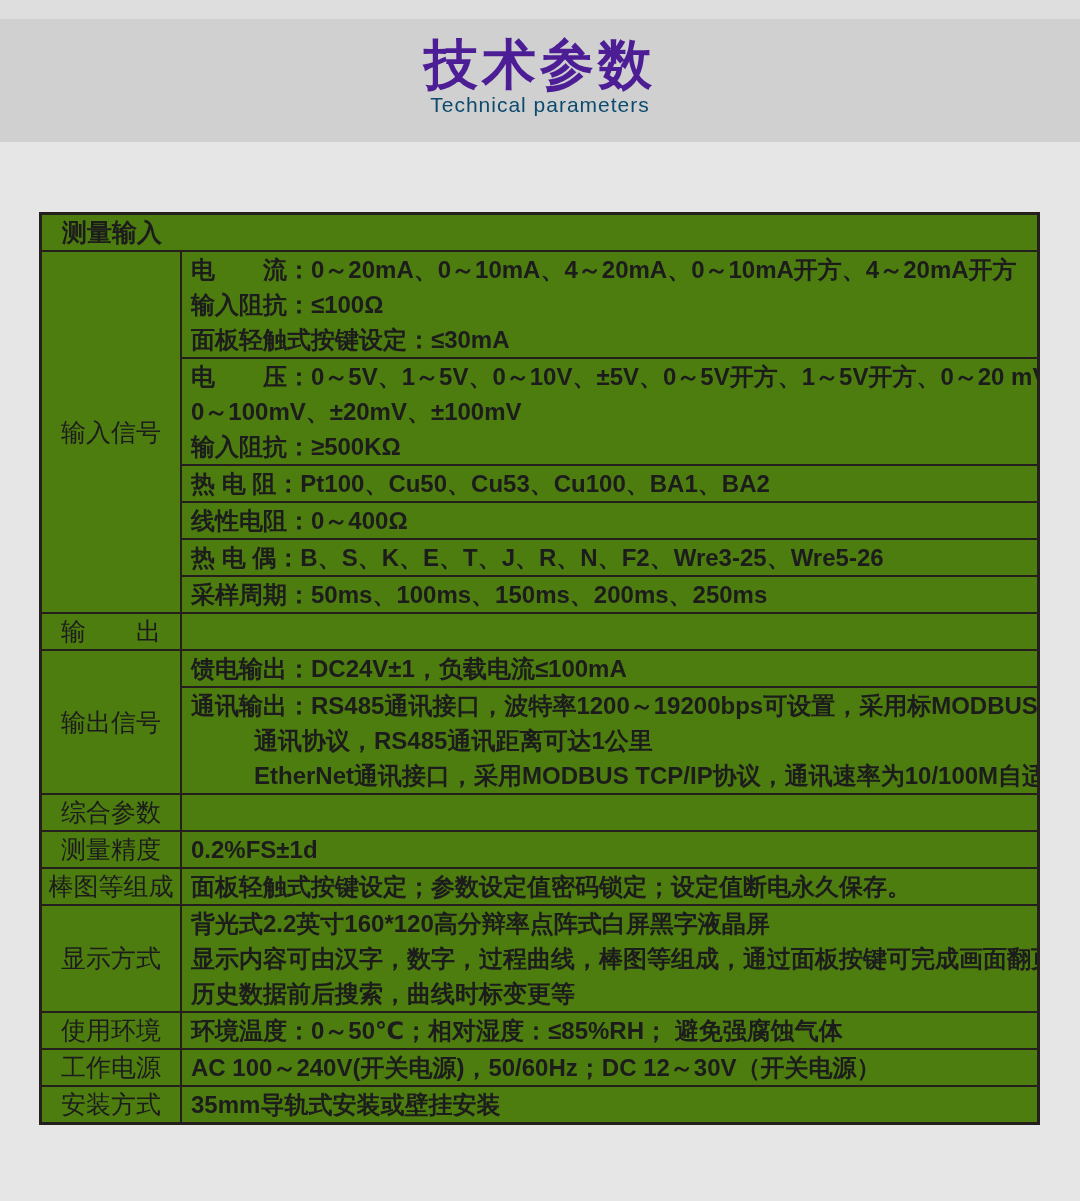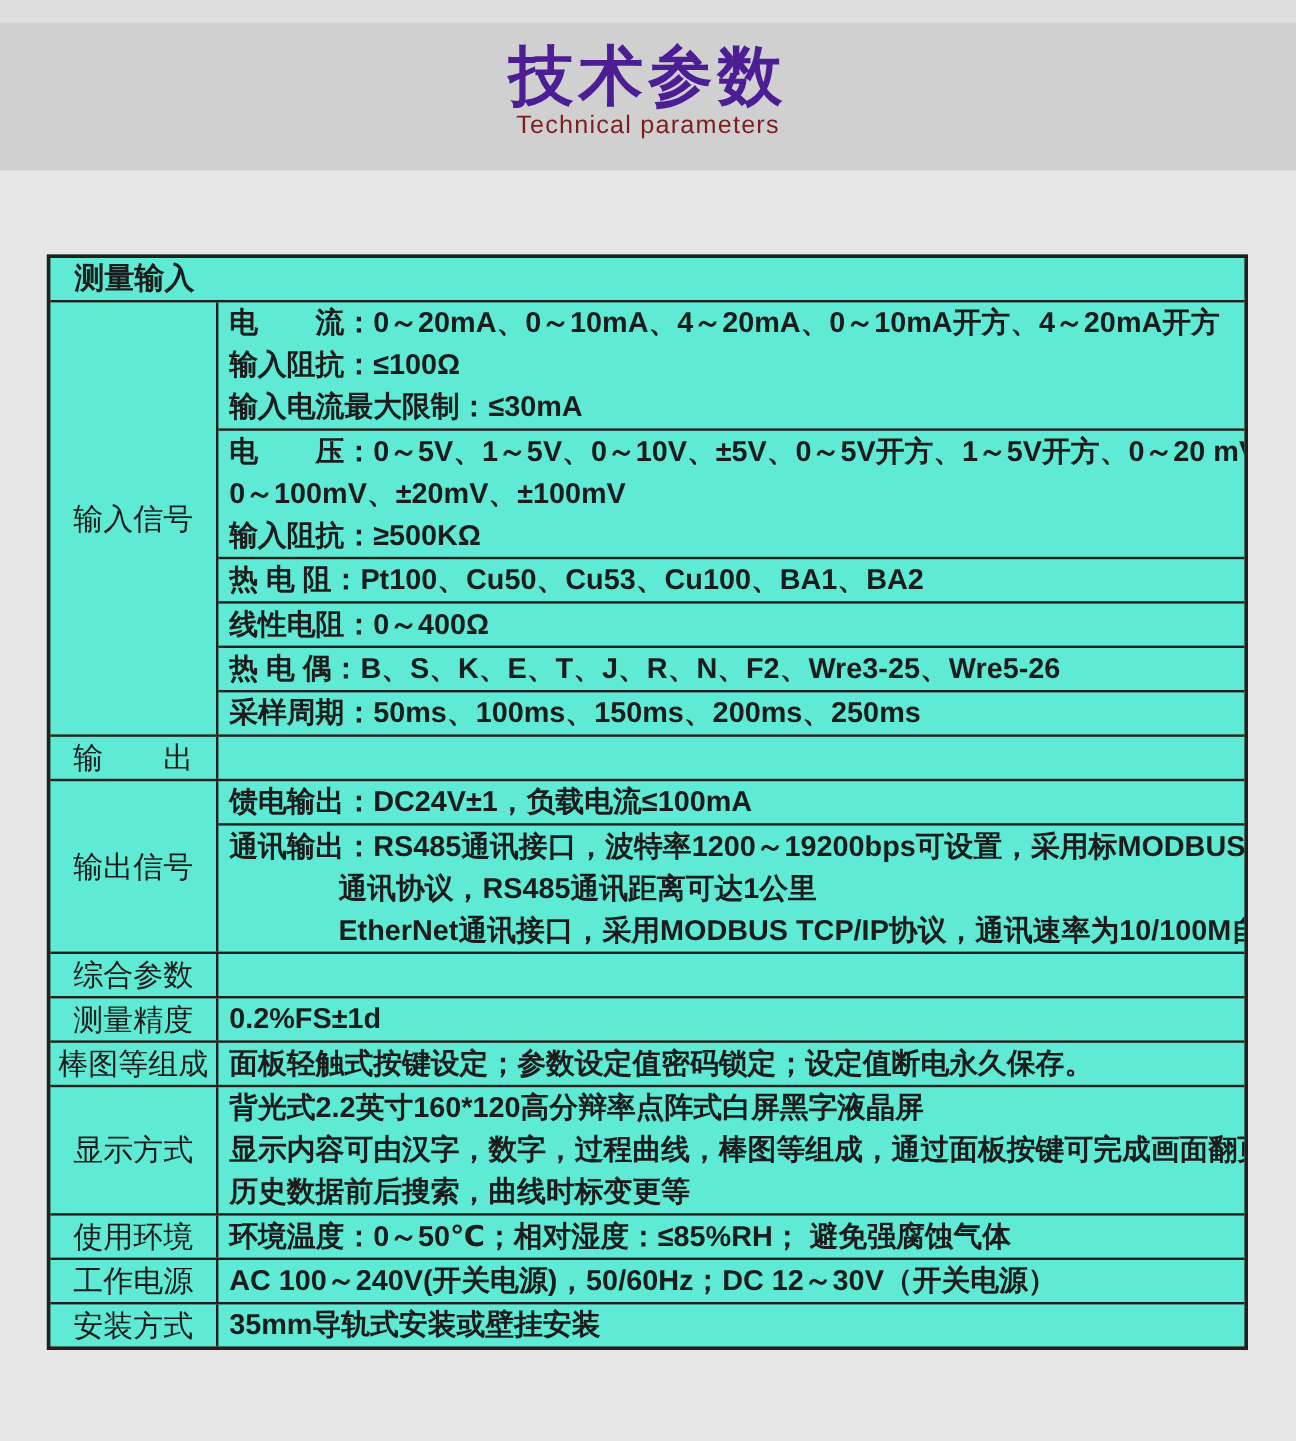--- a/index.html
+++ b/index.html
@@ -12,44 +12,44 @@
   .top-strip{position:absolute;left:0;top:0;width:1080px;height:19px;background:#dedede;}
   .title-band{
     position:absolute;left:0;top:19px;width:1080px;height:123px;
     background:#d0d0d0;text-align:center;
   }
   .title{
     margin:0;padding-top:16px;
     font-size:54px;line-height:58px;font-weight:bold;color:#4c1d95;letter-spacing:4px;
   }
   .subtitle{
-    margin:0;font-size:21px;line-height:24px;color:#7f1d1d;letter-spacing:1px;
+    margin:0;font-size:21px;line-height:24px;color:#0c4a6e;letter-spacing:1px;
   }
   .spec-table{
     position:absolute;left:39px;top:212px;width:995px;
-    border:3px solid #241f1c;background:#5eead4;
+    border:3px solid #241f1c;background:#4d7c0f;
   }
   .row{display:flex;}
   .row + .row{border-top:2px solid #241f1c;}
   .full-label{
     height:35px;line-height:35px;padding-left:20px;
     font-size:25px;font-weight:600;white-space:nowrap;
   }
   .row-label{
     flex:0 0 138px;border-right:2px solid #241f1c;
     display:flex;align-items:center;justify-content:center;
     font-size:25px;font-weight:400;white-space:nowrap;
   }
   .cells{flex:1;display:flex;flex-direction:column;min-width:0;}
   .cell + .cell{border-top:2px solid #241f1c;}
   .line{
     height:35px;line-height:35px;padding-left:9px;
     font-size:24px;font-weight:600;white-space:nowrap;overflow:hidden;
   }
-  .line.cont{padding-left:100px;}
+  .line.cont{padding-left:72px;}
 </style>
 </head>
 <body>
 
 <div class="top-strip"></div>
 
 <div class="title-band">
   <h1 class="title">技术参数</h1>
   <p class="subtitle">Technical parameters</p>
 </div>
@@ -57,21 +57,21 @@
 <div class="spec-table">
     <div class="row">
       <div class="full-label" style="flex: 1 1 0%;">测量输入</div>
     </div>
     <div class="row">
       <div class="row-label">输入信号</div>
       <div class="cells">
         <div class="cell">
           <div class="line">电　　流：0～20mA、0～10mA、4～20mA、0～10mA开方、4～20mA开方</div>
           <div class="line">输入阻抗：≤100Ω</div>
-          <div class="line">输入电流最大限制：≤30mA</div>
+          <div class="line">面板轻触式按键设定：≤30mA</div>
         </div>
         <div class="cell">
           <div class="line">电　　压：0～5V、1～5V、0～10V、±5V、0～5V开方、1～5V开方、0～20 mV、</div>
           <div class="line">0～100mV、±20mV、±100mV</div>
           <div class="line">输入阻抗：≥500KΩ</div>
         </div>
         <div class="cell">
           <div class="line">热 电 阻：Pt100、Cu50、Cu53、Cu100、BA1、BA2</div>
         </div>
         <div class="cell">

